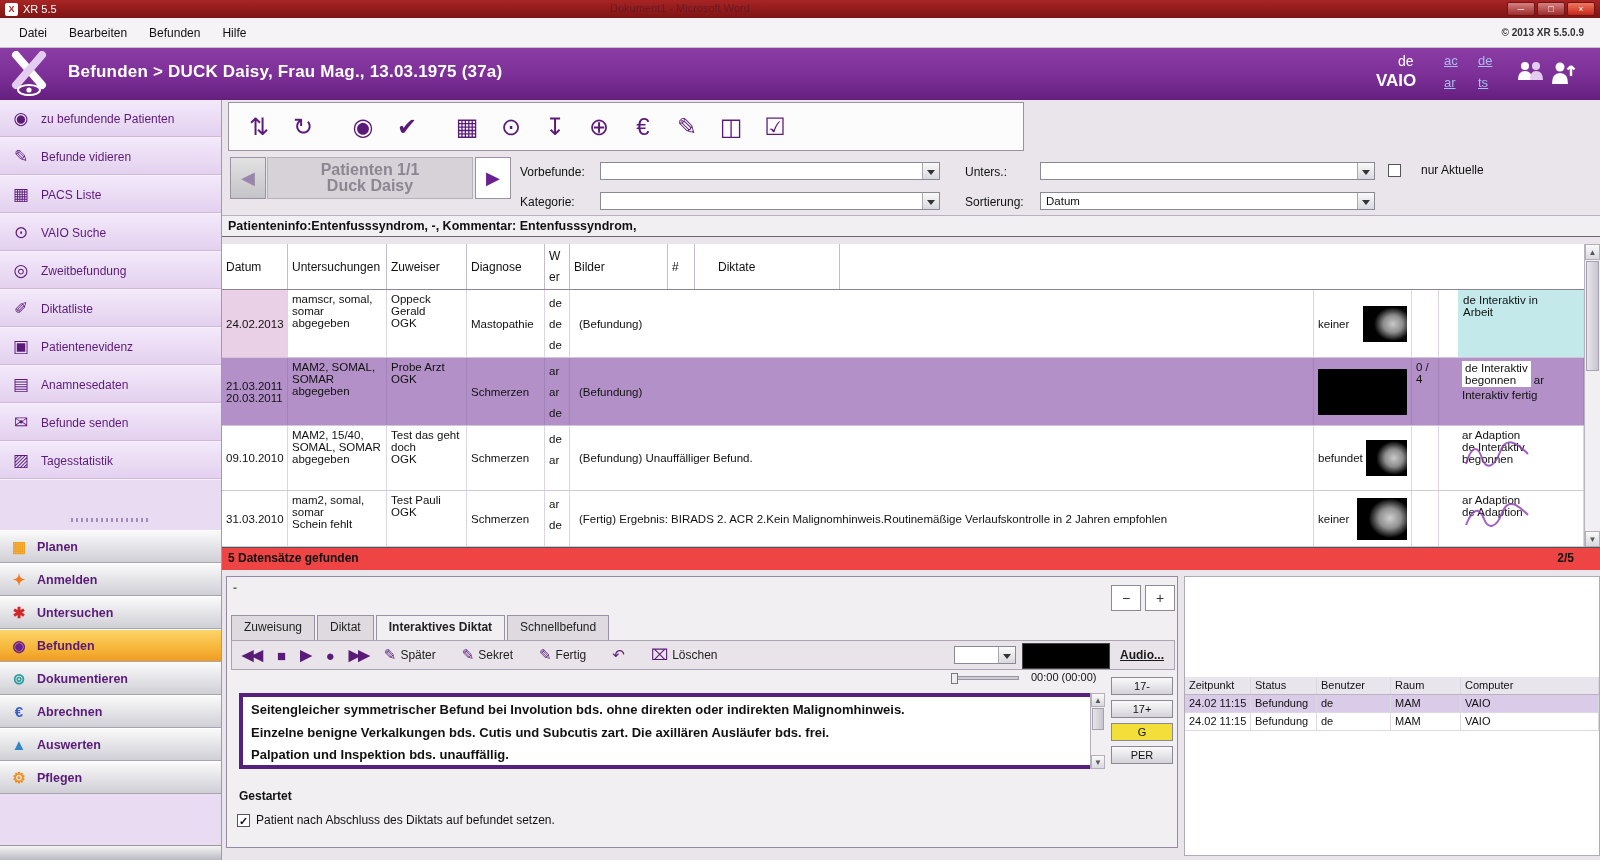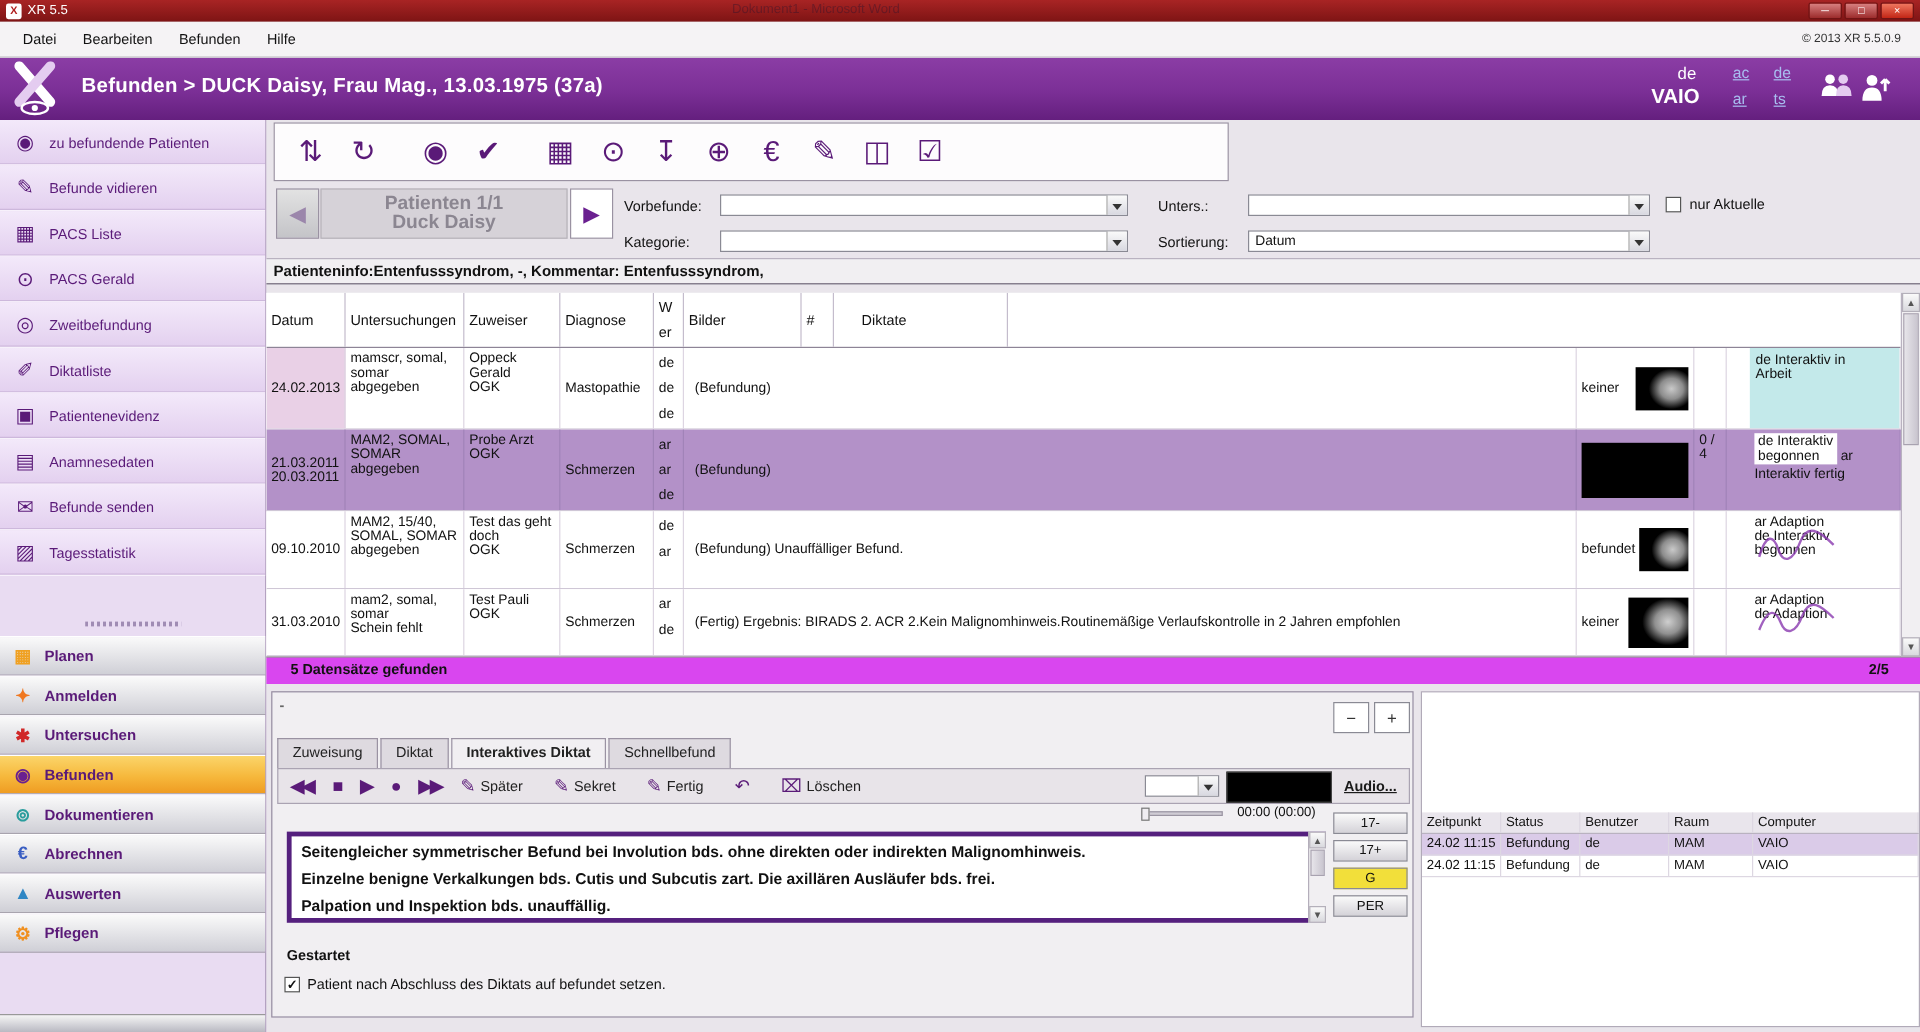--- a/index.html
+++ b/index.html
@@ -18,21 +18,21 @@
   .tb-ghost{position:absolute;left:610px;top:2px;font-size:11px;color:#101030;opacity:.32;}
   .tb-btns{margin-left:auto;display:flex;gap:2px;}
   .tb-btn{width:28px;height:14px;font-size:9px;line-height:12px;text-align:center;color:#fff;
     background:linear-gradient(#d88080,#9c2c2c);border:1px solid #701414;border-radius:2px;}
   .tb-btn.close{background:linear-gradient(#f07860,#c22616);}
 
   
   .menubar{position:absolute;left:0;top:18px;width:1600px;height:30px;background:#f5f3f5;
     border-bottom:1px solid #c6c2c8;display:flex;align-items:center;padding:0 8px;z-index:40;}
   .menu-item{padding:5px 11px;font-size:12px;color:#111;}
-  .menu-copy{margin-left:auto;font-size:10px;color:#333;padding-right:8px;}
+  .menu-copy{margin-left:auto;font-size:10px;color:#333;padding-right:8px;font-weight:bold;}
 
   
   .appheader{position:absolute;left:0;top:48px;width:1600px;height:52px;
     background:linear-gradient(#8b3da5,var(--accent,#7b2f96) 55%,#641f7e);color:#fff;z-index:30;}
   .logo{position:absolute;left:8px;top:3px;}
   .crumb{position:absolute;left:68px;top:14px;font-size:17px;font-weight:bold;letter-spacing:.2px;}
   .hr-user{position:absolute;left:1398px;top:5px;font-size:14px;}
   .hr-ws{position:absolute;left:1376px;top:23px;font-size:17px;font-weight:bold;}
   .hr-links{position:absolute;left:1444px;top:5px;display:grid;grid-template-columns:34px 34px;grid-auto-rows:22px;}
   .hr-link{color:#a9bdf0;font-size:13px;text-decoration:underline;cursor:pointer;}
@@ -124,22 +124,22 @@
     background:radial-gradient(ellipse 55% 60% at 66% 48%,#cfcfcf 0%,#909090 40%,#000 78%);}
   .scribble{position:absolute;left:4px;top:8px;pointer-events:none;opacity:.8;}
 
   
   .vscroll{width:16px;background:#f1eff2;border-left:1px solid #b9b2c0;display:flex;flex-direction:column;}
   .sbtn{height:16px;font-size:8px;color:#555;text-align:center;line-height:16px;
     background:linear-gradient(#fafafa,#d9d9de);border:1px solid #b4b0ba;}
   .sthumb{margin:1px;height:110px;background:linear-gradient(90deg,#e7e5ea,#c9c5cf);border:1px solid #a8a2b0;}
 
   
-  .statusrow{position:absolute;left:0;top:448px;width:1378px;height:22px;background:#d946ef;
-    font-weight:bold;font-size:12px;padding:3px 20px;}
+  .statusrow{position:absolute;left:0;top:448px;width:1378px;height:22px;background:#ef4444;
+    font-weight:bold;font-size:12px;padding:3px 6px;}
   .statusrow .pos{position:absolute;right:26px;top:3px;}
 
   
   .dictpanel{position:absolute;left:4px;top:476px;width:952px;height:272px;background:#f1eff2;
     border:1px solid #958aa0;}
   .collapse-hint{position:absolute;left:6px;top:4px;color:#666;font-weight:bold;}
   .szbtn{position:absolute;width:30px;height:26px;background:#fff;border:1px solid #8a8a94;
     text-align:center;line-height:24px;font-size:14px;color:#333;}
   .tabs{position:absolute;left:4px;top:38px;height:25px;display:flex;}
   .dtab{padding:4px 12px;font-size:12px;background:#dedae0;border:1px solid #9a92a2;
@@ -250,21 +250,21 @@
     <div class="side-item">
       <span class="side-ico">✎</span>
       <span class="side-label">Befunde vidieren</span>
     </div>
     <div class="side-item">
       <span class="side-ico">▦</span>
       <span class="side-label">PACS Liste</span>
     </div>
     <div class="side-item">
       <span class="side-ico">⊙</span>
-      <span class="side-label">PACS Gerald</span>
+      <span class="side-label">VAIO Suche</span>
     </div>
     <div class="side-item">
       <span class="side-ico">◎</span>
       <span class="side-label">Zweitbefundung</span>
     </div>
     <div class="side-item">
       <span class="side-ico">✐</span>
       <span class="side-label">Diktatliste</span>
     </div>
     <div class="side-item">
@@ -352,21 +352,21 @@
         <span class="combo-btn">
             <span class="tri"></span>
           </span>
       </span>
       <span class="flabel" style="left:743px;top:12px">Unters.:</span>
       <span class="combo" style="left:818px;top:9px;width:335px">
         <span class="combo-btn">
             <span class="tri"></span>
           </span>
       </span>
-      <span style="position:absolute;left:1166px;top:10px;display:flex;align-items:center;gap:7px">
+      <span style="position:absolute;left:1166px;top:10px;display:flex;align-items:center;gap:20px">
         <span class="cb"></span>
         <span class="flabel" style="position:static">nur Aktuelle</span>
       </span>
 
       <span class="flabel" style="left:298px;top:42px">Kategorie:</span>
       <span class="combo" style="left:378px;top:39px;width:340px">
         <span class="combo-btn">
             <span class="tri"></span>
           </span>
       </span>

